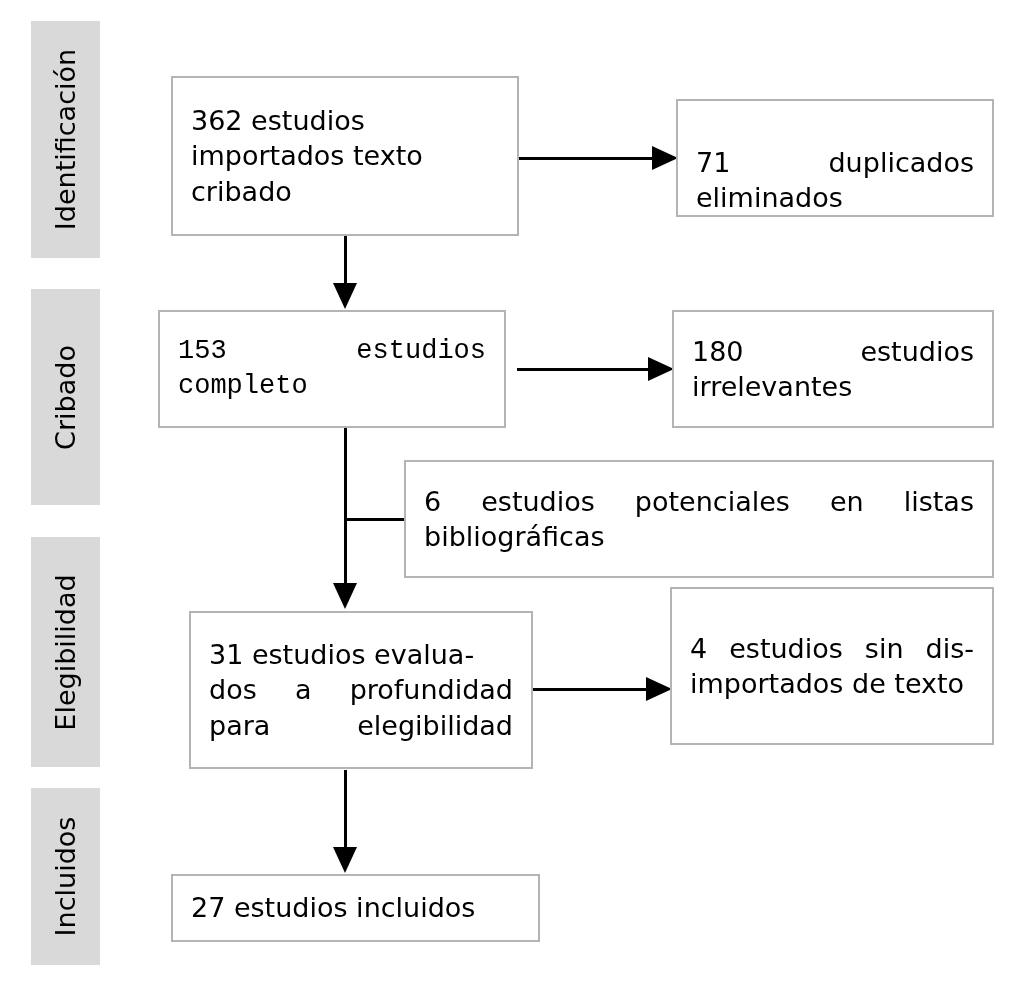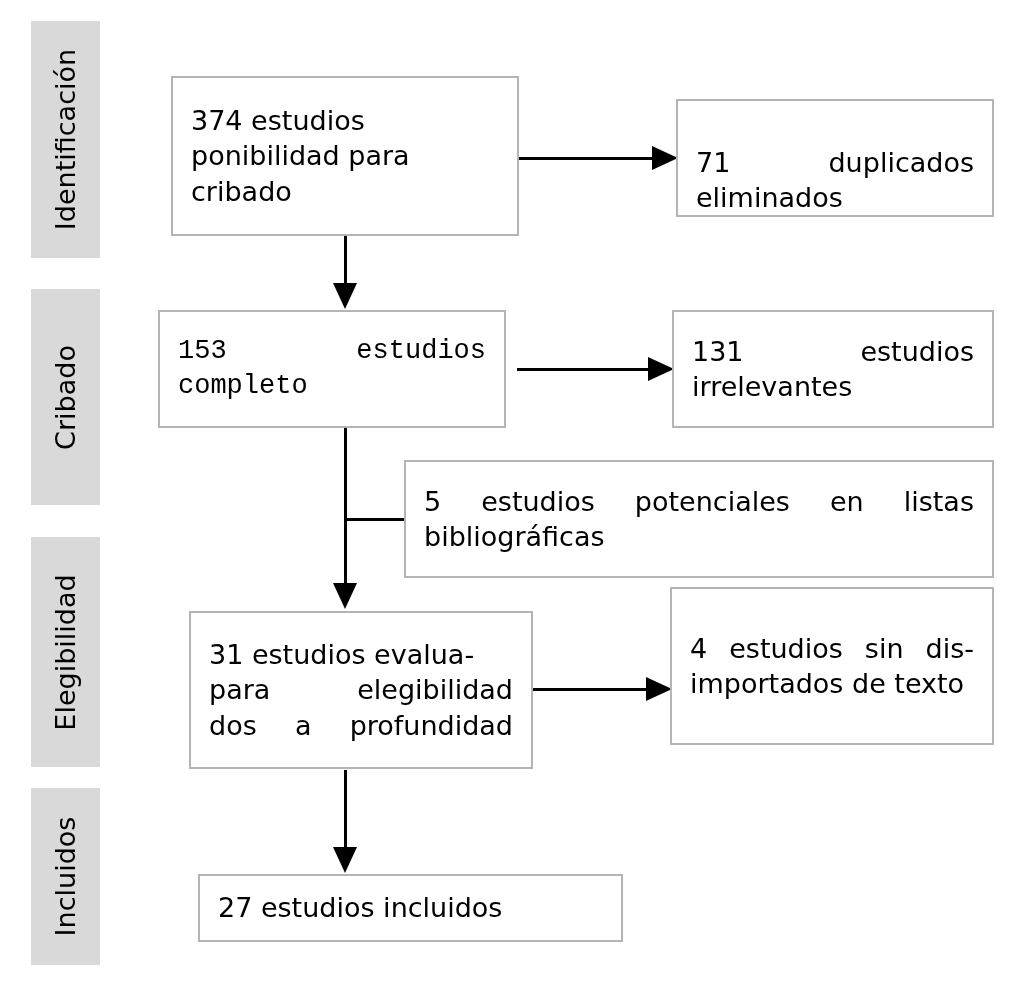--- a/index.html
+++ b/index.html
@@ -121,68 +121,68 @@
   <div class="conn h-line" style="left:345px; top:518px; width:60px;"></div>
 
   <div class="conn h-line" style="left:514px; top:688px; width:138px;"></div>
   <div class="arrow-right" style="left:646px; top:677px;"></div>
 
   <div class="conn v-line" style="left:344px; top:770px; width:3px; height:84px;"></div>
   <div class="arrow-down" style="left:333px; top:847px;"></div>
 
   <div class="flow-box" style="left:171px; top:76px; width:348px; height:160px;">
     <div class="flow-text">
-      <span class="ln">374 estudios</span>
-      <span class="ln">ponibilidad para</span>
+      <span class="ln">362 estudios</span>
+      <span class="ln">importados texto</span>
       <span class="ln">cribado</span>
     </div>
   </div>
 
   <div class="flow-box" style="left:676px; top:99px; width:318px; height:118px;align-items:flex-end;">
     <div class="flow-text just" style="text-align-last:left;">
       <span class="ln" style="text-align:justify; text-align-last:justify;">71 duplicados</span>
       <span class="ln">eliminados</span>
     </div>
   </div>
 
   <div class="flow-box" style="left:158px; top:310px; width:348px; height:118px;font-family:Liberation Mono, monospace;">
     <div class="flow-text">
       <span class="ln" style="text-align:justify; text-align-last:justify;">153 estudios</span>
       <span class="ln">completo</span>
     </div>
   </div>
 
   <div class="flow-box" style="left:672px; top:310px; width:322px; height:118px;">
     <div class="flow-text">
-      <span class="ln" style="text-align:justify; text-align-last:justify;">131 estudios</span>
+      <span class="ln" style="text-align:justify; text-align-last:justify;">180 estudios</span>
       <span class="ln">irrelevantes</span>
     </div>
   </div>
 
   <div class="flow-box" style="left:404px; top:460px; width:590px; height:118px;">
     <div class="flow-text">
-      <span class="ln" style="text-align:justify; text-align-last:justify;">5 estudios potenciales en listas</span>
+      <span class="ln" style="text-align:justify; text-align-last:justify;">6 estudios potenciales en listas</span>
       <span class="ln">bibliográficas</span>
     </div>
   </div>
 
   <div class="flow-box" style="left:171px; top:611px; width:344px; height:158px;margin-left:18px;">
     <div class="flow-text">
       <span class="ln">31 estudios evalua-</span>
+      <span class="ln" style="text-align:justify; text-align-last:justify;">dos a profundidad</span>
       <span class="ln" style="text-align:justify; text-align-last:justify;">para elegibilidad</span>
-      <span class="ln" style="text-align:justify; text-align-last:justify;">dos a profundidad</span>
     </div>
   </div>
 
   <div class="flow-box" style="left:670px; top:587px; width:324px; height:158px;">
     <div class="flow-text">
       <span class="ln" style="text-align:justify; text-align-last:justify;">4 estudios sin dis-</span>
       <span class="ln">importados de texto</span>
     </div>
   </div>
 
-  <div class="flow-box" style="left:171px; top:874px; width:425px; height:68px;margin-left:27px;">
+  <div class="flow-box" style="left:171px; top:874px; width:369px; height:68px;">
     <div class="flow-text">
       <span class="ln">27 estudios incluidos</span>
     </div>
   </div>
 
 </div>
 
 </body></html>

